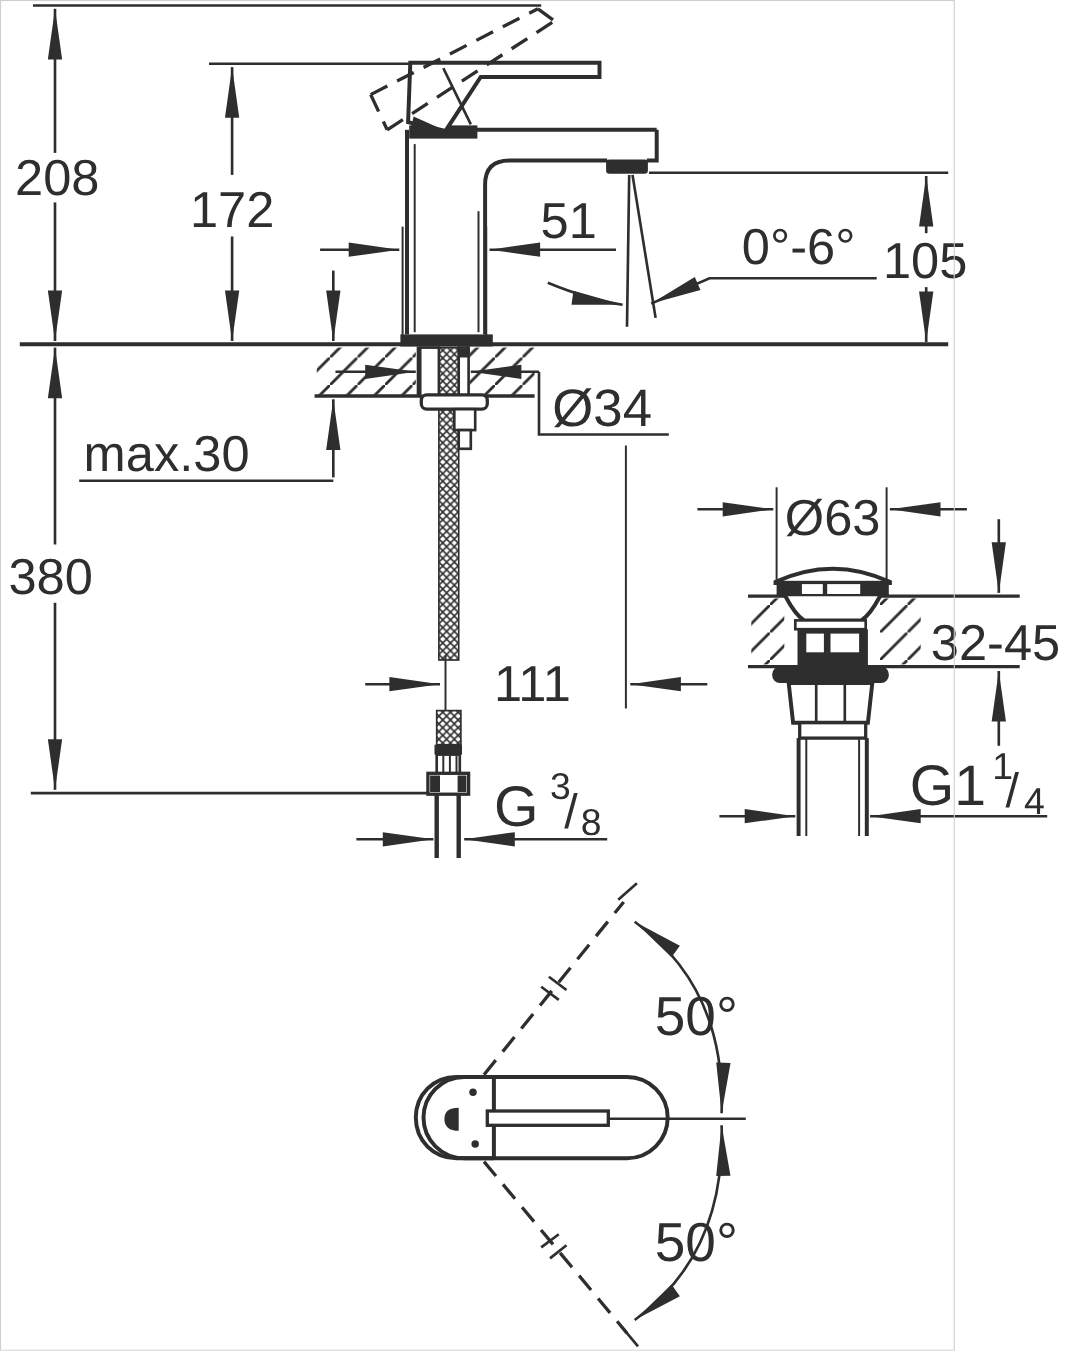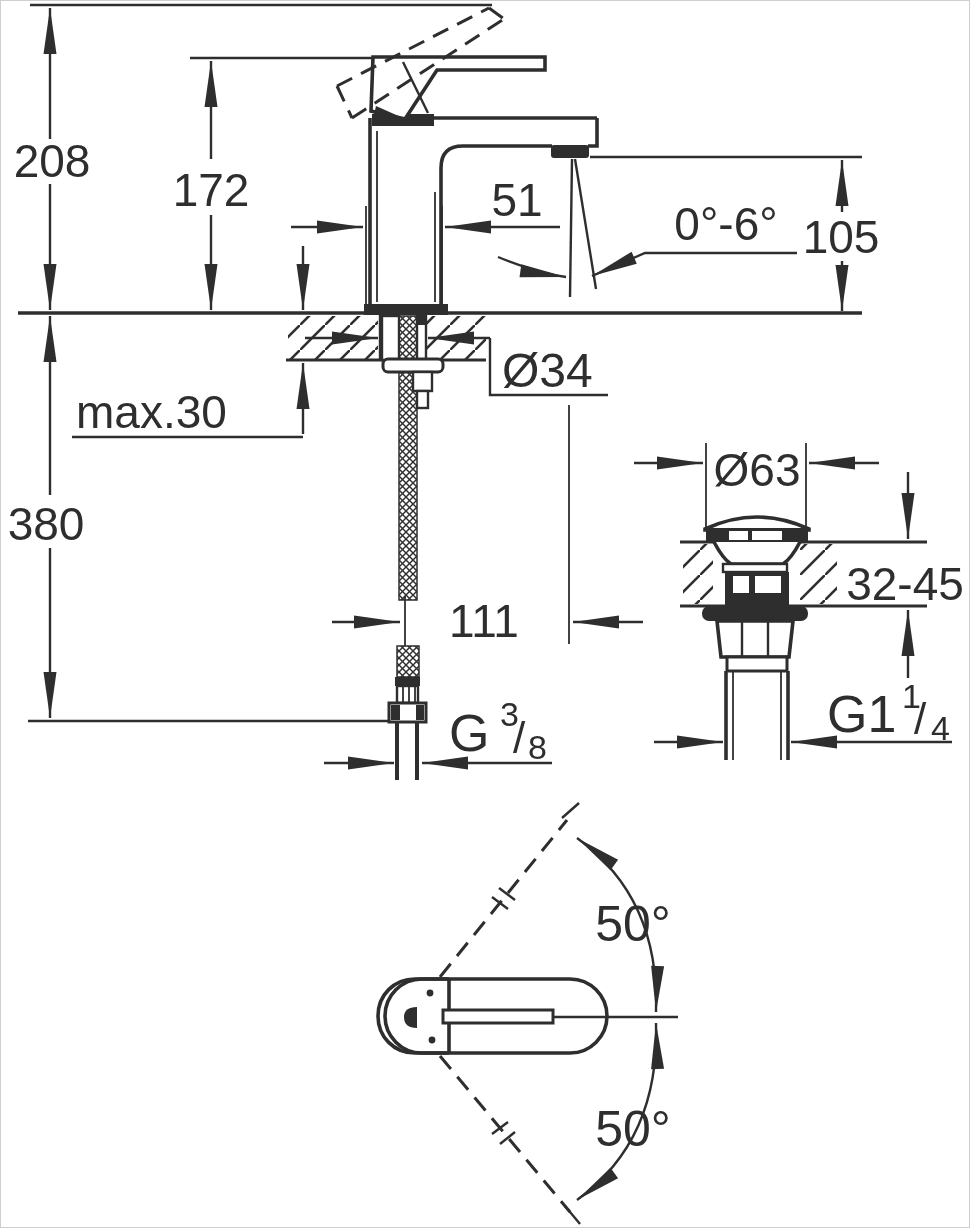--- a/index.html
+++ b/index.html
@@ -1,16 +1,16 @@
 <!DOCTYPE html>
 <html><head>
 <meta charset="utf-8">
 <style>
   html,body { margin:0; padding:0; background:#ffffff; }
-  .frame { width:970px; height:1228px; background:#ffffff; outline:1px solid #cfcfcf; outline-offset:-1px; }
+  .frame { width:868px; height:1228px; background:#ffffff; outline:1px solid #cfcfcf; outline-offset:-1px; }
   svg { display:block; }
   svg text { fill:#2e2e2e; font-family:"Liberation Sans","DejaVu Sans",sans-serif; }
   .ln   { stroke:#2e2e2e; fill:none; }
   .w1   { stroke-width:1.8; }
   .w2   { stroke-width:2.4; }
   .w3   { stroke-width:3; }
   .w4   { stroke-width:3.6; }
   .fw   { fill:#ffffff; }
   .fd   { fill:#2e2e2e; stroke:none; }
   .dash { stroke-dasharray:17 10; }

